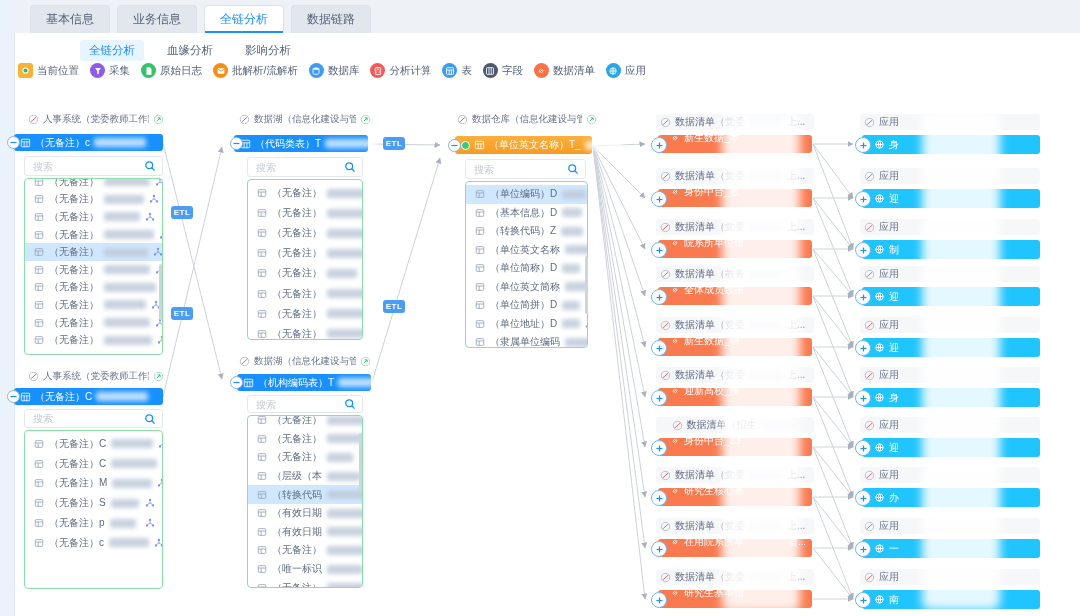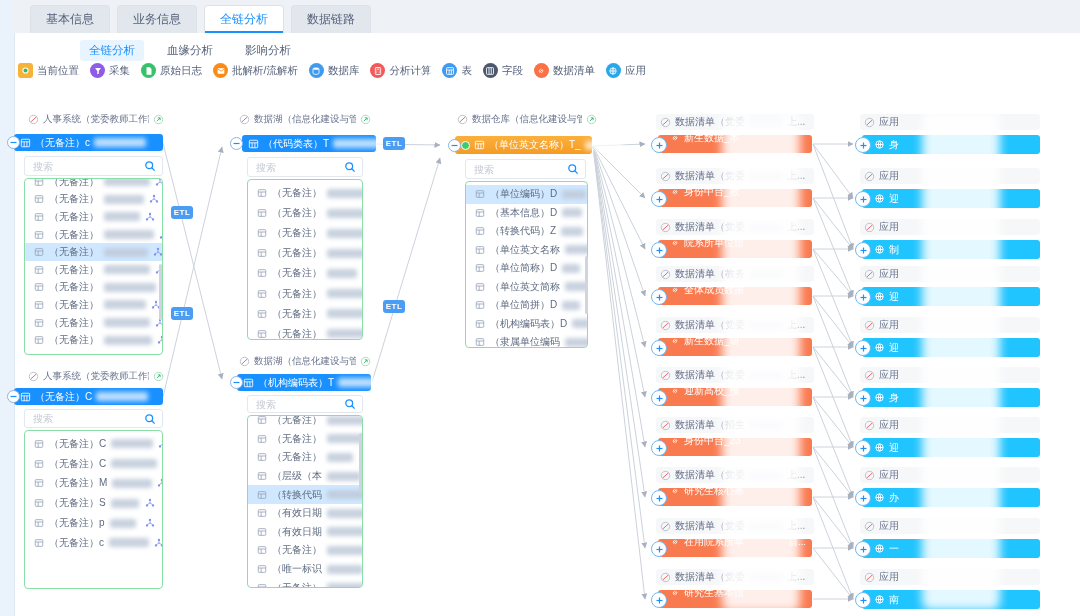--- a/index.html
+++ b/index.html
@@ -632,21 +632,21 @@
           </svg>
         </span>
         <span class="txt">数据湖（信息化建设与管理中心）</span>
         <span style="display: inline-flex; align-items: center;">
           <svg width="11" height="11" viewBox="0 0 12 12">
             <circle cx="6" cy="6" r="4.6" fill="none" stroke="#a8d8bd"></circle>
             <path d="M4.2 7.8L7.6 4.4 M5.2 4.2h2.6v2.6" stroke="#35b96f" fill="none"></path>
           </svg>
         </span>
       </div>
-      <div class="node-bar" style="position: absolute; left: 242px; top: 135px; width: 134px;">
+      <div class="node-bar" style="position: absolute; left: 234px; top: 135px; width: 134px;">
         <span style="display: inline-flex; align-items: center;">
           <svg width="11" height="10" viewBox="0 0 12 12">
             <rect x="1" y="1.5" width="10" height="9" rx="1" stroke="#fff" fill="none"></rect>
             <line x1="1" y1="4.6" x2="11" y2="4.6" stroke="#fff"></line>
             <line x1="4.4" y1="4.6" x2="4.4" y2="10.5" stroke="#fff"></line>
             <line x1="7.7" y1="4.6" x2="7.7" y2="10.5" stroke="#fff"></line>
           </svg>
         </span>
         <span>（代码类表）T</span>
         <span class="chip light" style="width: 52px;"></span>
@@ -1075,21 +1075,21 @@
             </span>
           </div>
           <div class="row" style="height: 18.5px;">
             <span style="display: inline-flex; align-items: center;">
               <svg width="10" height="10" viewBox="0 0 12 12">
                 <rect x="1.5" y="2" width="9" height="8" rx="1" stroke="#97a3b7" fill="none"></rect>
                 <line x1="1.5" y1="4.8" x2="10.5" y2="4.8" stroke="#97a3b7"></line>
                 <line x1="5" y1="4.8" x2="5" y2="10" stroke="#97a3b7"></line>
               </svg>
             </span>
-            <span>（机构编码表）D</span>
+            <span>（单位地址）D</span>
             <span class="chip" style="width: 18px;"></span>
             <span class="ric" style="display: inline-flex; align-items: center;">
               <svg width="10" height="10" viewBox="0 0 12 12">
                 <circle cx="6" cy="2.4" r="1.4" fill="#7f8ff5"></circle>
                 <circle cx="2.4" cy="9" r="1.4" fill="#7f8ff5"></circle>
                 <circle cx="9.6" cy="9" r="1.4" fill="#7f8ff5"></circle>
                 <path d="M6 3.8v2.2 M6 6L2.8 8 M6 6l3.2 2" stroke="#7f8ff5" fill="none"></path>
               </svg>
             </span>
           </div>
@@ -1256,21 +1256,21 @@
           </svg>
         </span>
         <span style="display: inline-flex; align-items: center;">
           <svg width="10" height="10" viewBox="0 0 12 12">
             <path d="M4.4 7.6a1.9 1.9 0 0 1 0-2.7l1.2-1.2 M7.6 4.4a1.9 1.9 0 0 1 0 2.7L6.4 8.3 M4.9 7.1l2.2-2.2" stroke="#fff" fill="none" stroke-linecap="round"></path>
           </svg>
         </span>
         <span>迎新高校_预</span>
         <span class="bar-tail"></span>
       </div>
-      <div class="dl-label" style="position: absolute; left: 656px; top: 417px; width: 158px; height: 16px;">
+      <div class="dl-label" style="position: absolute; left: 656px; top: 417px; width: 158px; height: 16px; justify-content: center;">
         <span style="display: inline-flex; align-items: center;">
           <svg width="11" height="11" viewBox="0 0 12 12">
             <circle cx="6" cy="6" r="4.6" fill="none" stroke="#b7bfcc"></circle>
             <line x1="2.9" y1="8.8" x2="9.1" y2="3.2" stroke="#f05a5a"></line>
           </svg>
         </span>
         <span>数据清单（招生</span>
         <span class="chip soft" style="width: 34px;"></span>
         <span></span>
       </div>

